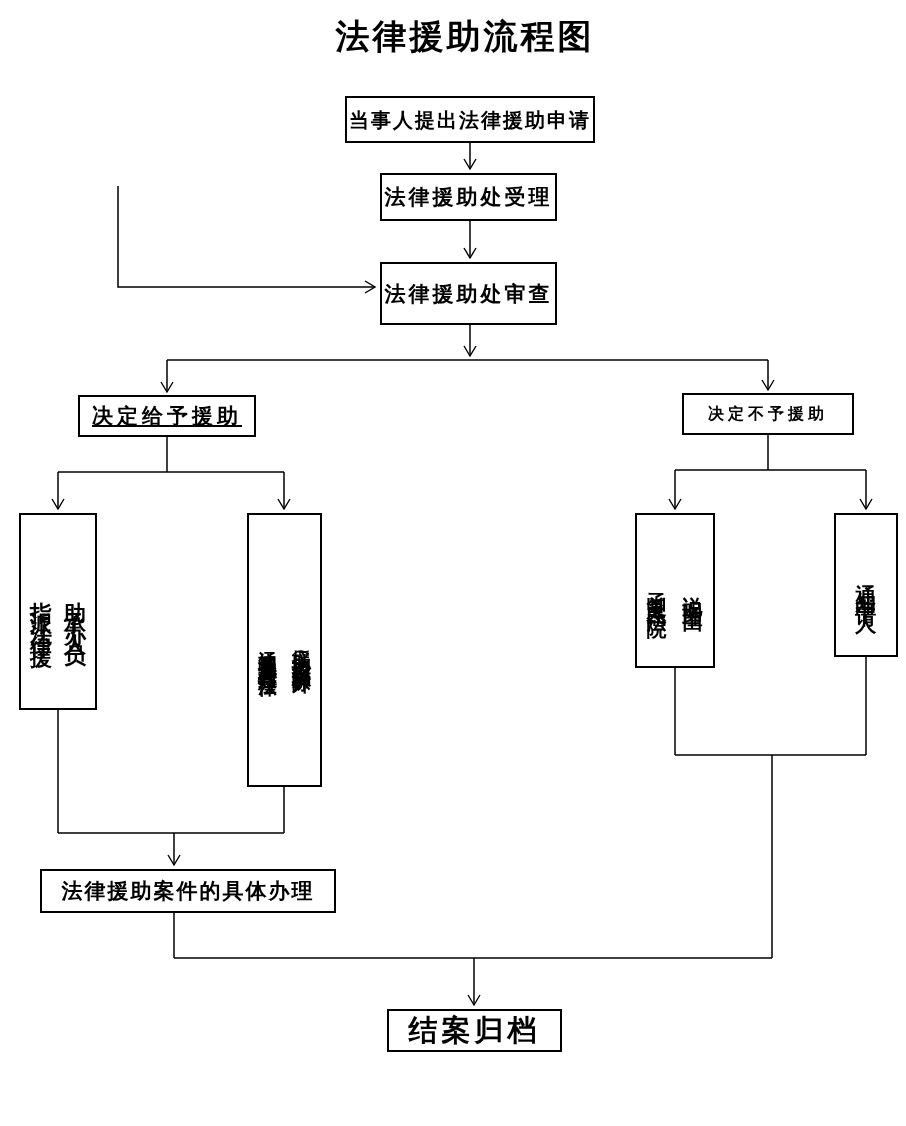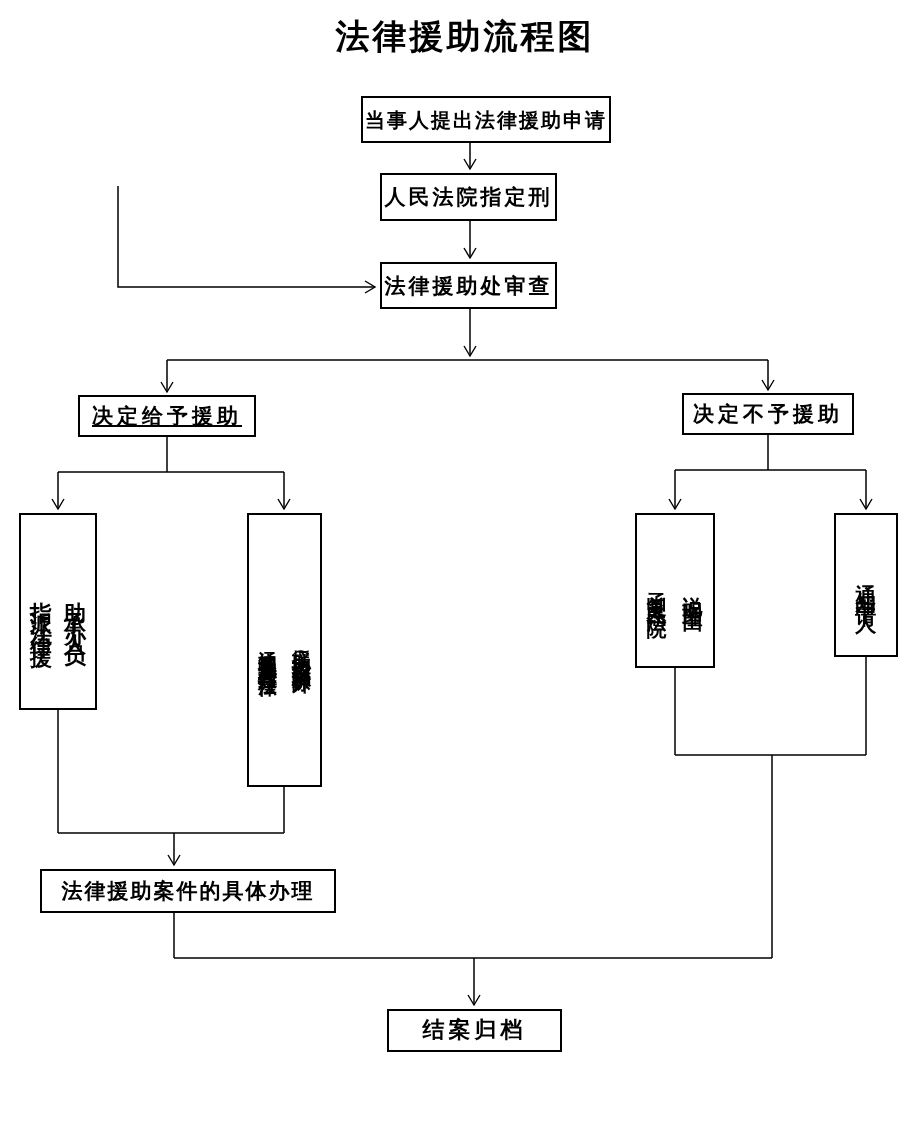--- a/index.html
+++ b/index.html
@@ -13,28 +13,28 @@
   .title{
     position:absolute;left:0;top:14px;width:906px;margin:0;
     text-align:center;font-size:34px;font-weight:bold;letter-spacing:3px;
   }
   .node{
     position:absolute;box-sizing:border-box;border:2px solid #000;background:#fff;
     display:flex;align-items:center;justify-content:center;
     font-weight:bold;text-align:center;white-space:pre-line;line-height:1.4;
   }
   
-  .n-apply      {left:333px;top:96px;width:250px;height:47px;font-size:20px;letter-spacing:2px;margin-left:16px;}
+  .n-apply      {left:333px;top:96px;width:250px;height:47px;font-size:20px;letter-spacing:2px;}
   .n-court      {left:27px;top:120px;width:173px;height:66px;font-size:20px;letter-spacing:1px;line-height:1.45;}
   .n-accept     {left:368px;top:173px;width:177px;height:48px;font-size:21px;letter-spacing:3px;}
-  .n-review     {left:368px;top:262px;width:177px;height:47px;font-size:21px;letter-spacing:3px;}
+  .n-review     {left:368px;top:262px;width:177px;height:63px;font-size:21px;letter-spacing:3px;}
   .n-grant      {left:66px;top:395px;width:178px;height:42px;font-size:21px;letter-spacing:4px;text-decoration:underline;}
-  .n-deny       {left:670px;top:393px;width:172px;height:42px;font-size:21px;letter-spacing:4px;text-align:right;}
+  .n-deny       {left:670px;top:393px;width:172px;height:42px;font-size:16px;letter-spacing:4px;text-align:right;}
   .n-handle     {left:28px;top:869px;width:296px;height:44px;font-size:21px;letter-spacing:2px;}
-  .n-close      {left:375px;top:1009px;width:175px;height:43px;font-size:22px;letter-spacing:4px;}
+  .n-close      {left:375px;top:1009px;width:175px;height:43px;font-size:29px;letter-spacing:4px;}
   
   .vlr{writing-mode:vertical-lr;text-orientation:upright;}
   .vrl{writing-mode:vertical-rl;text-orientation:upright;}
   .n-assign     {left:7px;top:513px;width:78px;height:197px;font-size:22px;letter-spacing:11px;line-height:34px;}
   .n-notifysign {left:235px;top:513px;width:75px;height:274px;font-size:19px;letter-spacing:2.5px;line-height:34px;}
   .n-replycourt {left:623px;top:513px;width:80px;height:155px;font-size:20px;letter-spacing:5px;line-height:36px;}
   .n-notifyapp  {left:822px;top:513px;width:64px;height:144px;font-size:21px;letter-spacing:7px;}
 </style>
 </head>
 <body>
@@ -84,21 +84,21 @@
       <path d="M162,958 H760"></path>
       <path d="M462,958 V1005" marker-end="url(#arw)"></path>
     </g>
   </svg>
 
   <h1 class="title">法律援助流程图</h1>
 
   <div class="node n-apply">当事人提出法律援助申请</div>
 
 
-  <div class="node n-accept">人民法院指定刑</div>
+  <div class="node n-accept">法律援助处受理</div>
 
   <div class="node n-review">法律援助处审查</div>
 
   <div class="node n-grant">决定给予援助</div>
 
   <div class="node n-deny">决定不予援助</div>
 
   <div class="node n-assign vlr">指派法律援
 助承办人员</div>
 

